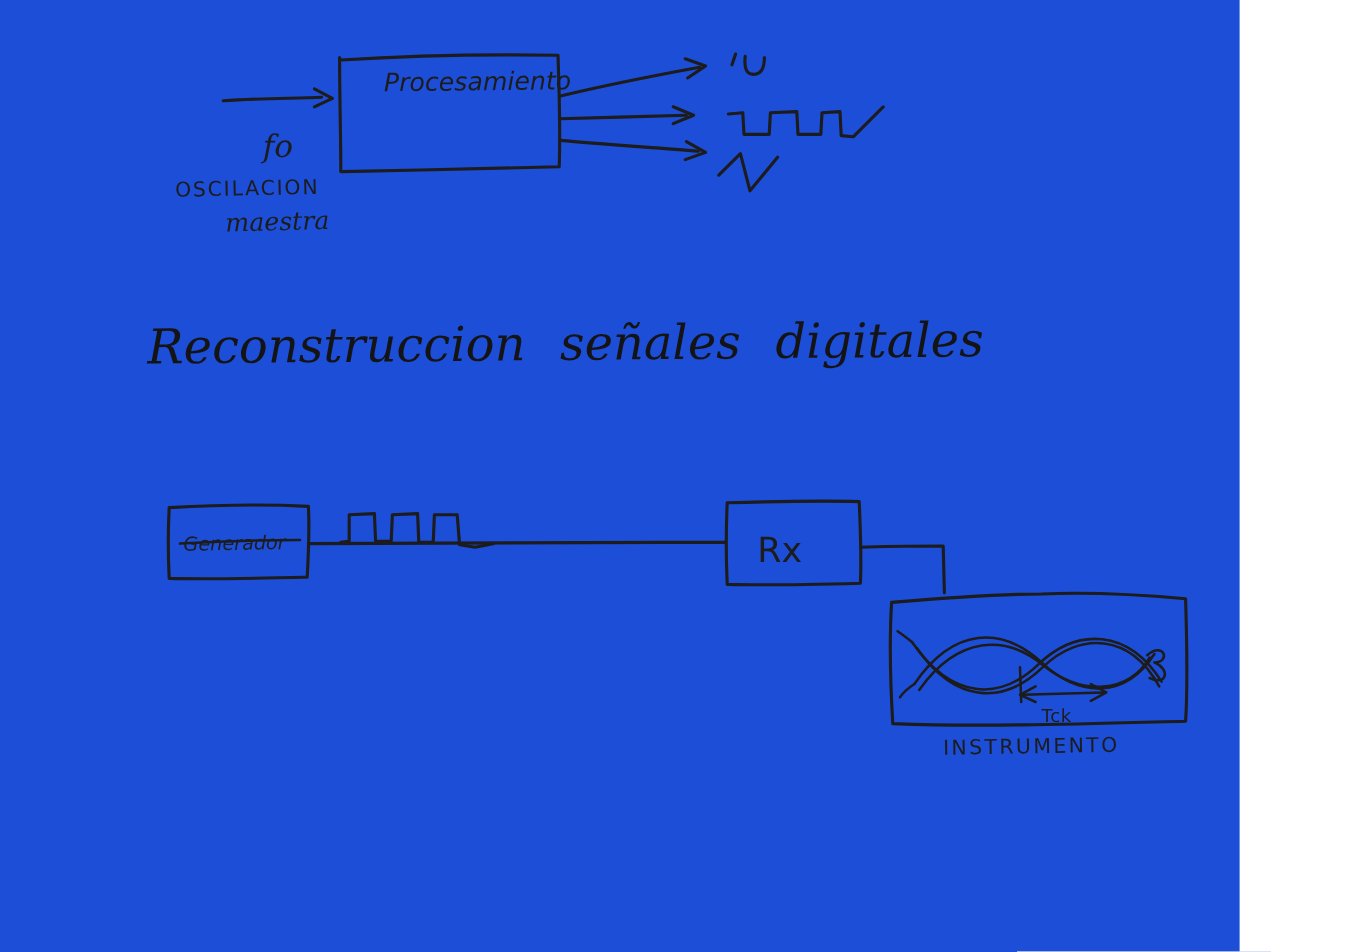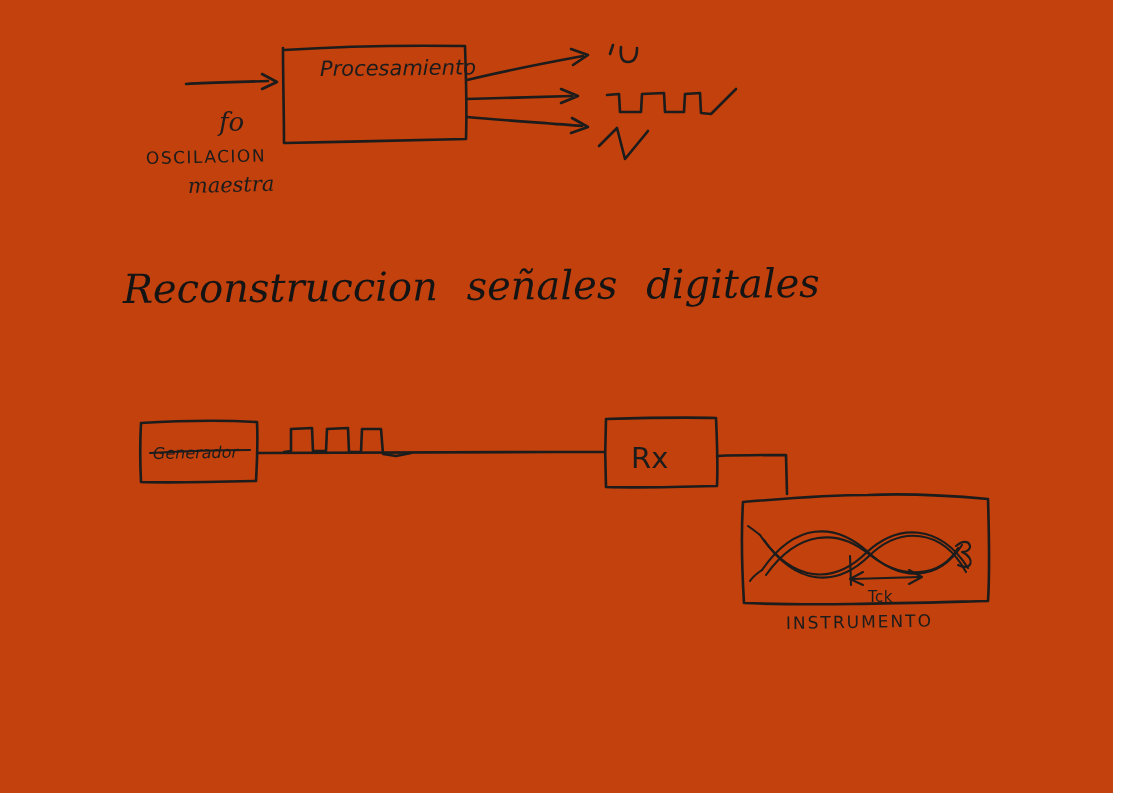--- a/index.html
+++ b/index.html
@@ -2,23 +2,23 @@
 <html><head>
 <meta charset="utf-8">
 <style>
   html, body {
     margin: 0;
     padding: 0;
     background: #ffffff;
   }
   .canvas {
     position: relative;
-    width: 1113px;
+    width: 1033px;
     height: 793px;
-    background: #c2410c;
+    background: #1d4ed8;
     overflow: hidden;
   }
   svg { display: block; }
 
   .ink {
     fill: none;
     stroke: #1c1c1c;
     stroke-width: 2.6;
     stroke-linecap: round;
     stroke-linejoin: round;

